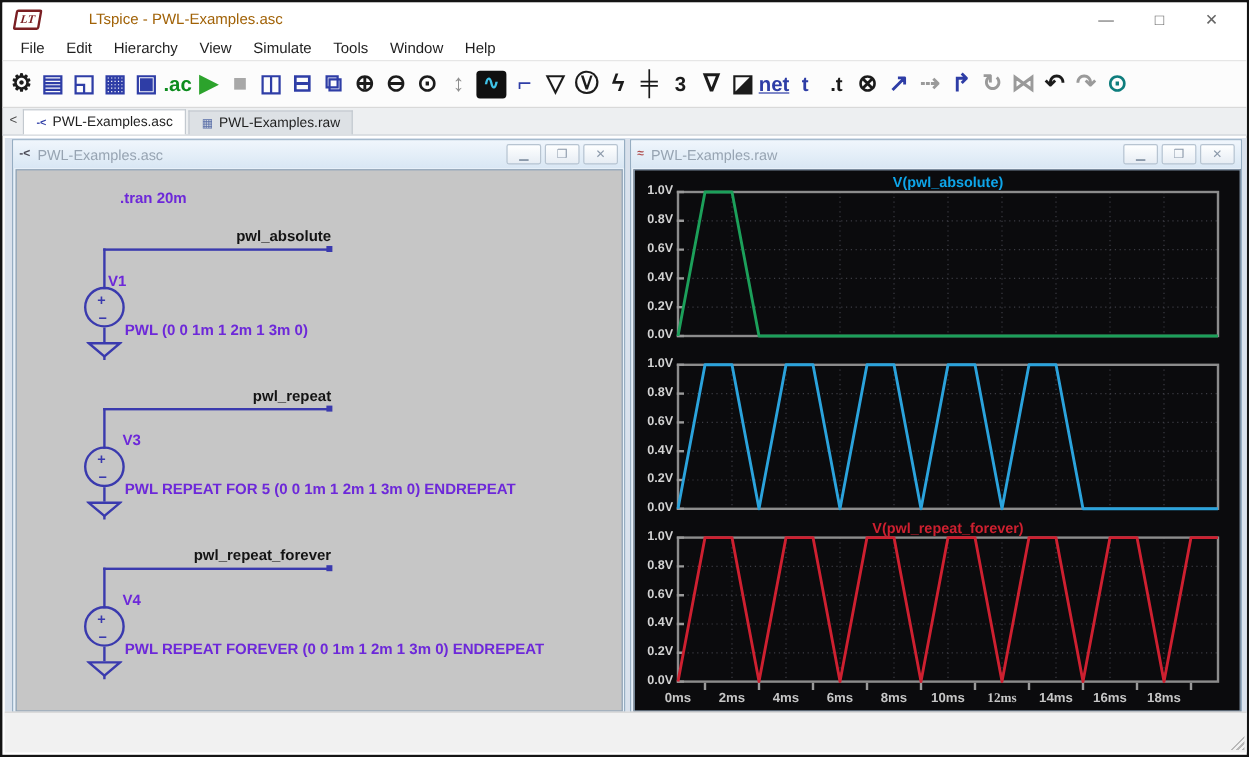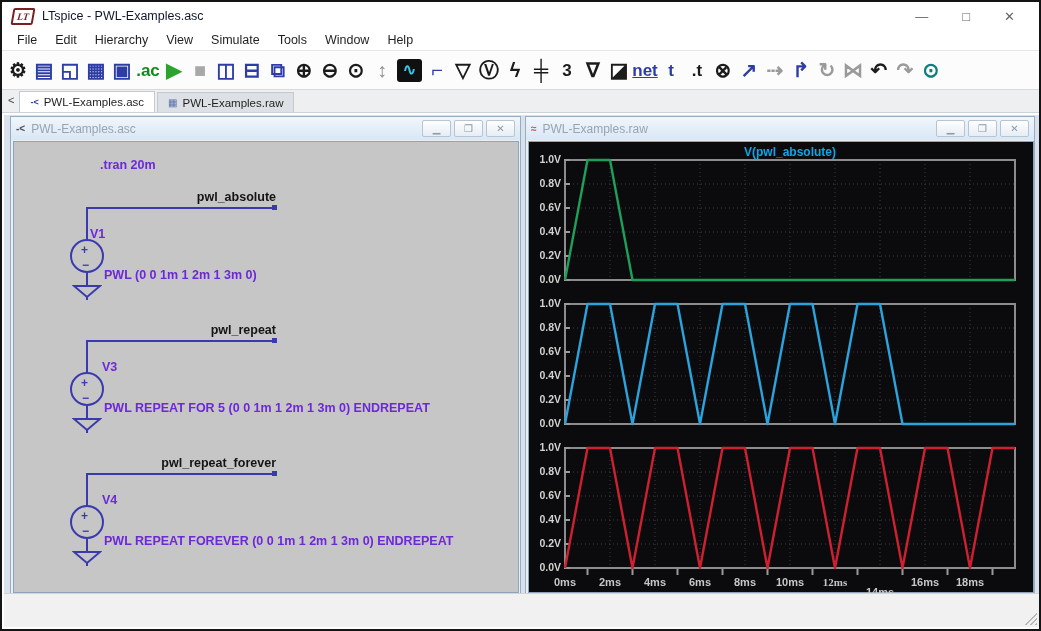--- a/index.html
+++ b/index.html
@@ -6,21 +6,21 @@
   *{box-sizing:border-box;}
   .screen{position:relative;width:1041px;height:631px;margin:0 auto;background:#ffffff;
     border:2px solid #141414;font-family:"Liberation Sans",sans-serif;overflow:hidden;}
 
   
   .titlebar{height:28px;display:flex;align-items:center;padding:0 10px;background:#fff;}
   .lt-logo{width:22px;height:17px;border:2px solid #7a1f23;border-radius:2px;transform:skewX(-10deg);
     display:flex;align-items:center;justify-content:center;margin-right:8px;background:#fff;}
   .lt-logo span{font-family:"Liberation Serif",serif;font-style:italic;font-weight:bold;
     font-size:10px;color:#7a1f23;transform:skewX(4deg);}
-  .title-text{font-size:12.5px;color:#0f172a;}
+  .title-text{font-size:12.5px;color:#a16207;margin-left:32px;}
   .win-controls{margin-left:auto;display:flex;align-items:center;gap:34px;padding-right:14px;
     color:#666;font-size:13px;}
   .win-controls span{cursor:default;}
 
   
   .menubar{height:20px;display:flex;align-items:center;padding:0 6px;background:#fff;}
   .menu-item{padding:1px 9px;font-size:12.5px;color:#1f1f1f;}
 
   
   .toolbar{height:40px;display:flex;align-items:center;padding:0 3px;background:#fcfcfc;
@@ -294,20 +294,21 @@
               <line x1="0" y1="2" x2="6" y2="2" stroke="#9a9a9a" stroke-width="2"></line>
               <line x1="0" y1="25.999999999999993" x2="6" y2="25.999999999999993" stroke="#9a9a9a" stroke-width="2"></line>
               <line x1="0" y1="50" x2="6" y2="50" stroke="#9a9a9a" stroke-width="2"></line>
               <line x1="0" y1="74" x2="6" y2="74" stroke="#9a9a9a" stroke-width="2"></line>
               <line x1="0" y1="98" x2="6" y2="98" stroke="#9a9a9a" stroke-width="2"></line>
               <line x1="0" y1="122" x2="6" y2="122" stroke="#9a9a9a" stroke-width="2"></line>
               <polyline points="1.0,122.0 23.5,2.0 46.0,2.0 68.5,122.0 91.0,2.0 113.5,2.0 136.0,122.0 158.5,2.0 181.0,2.0 203.5,122.0 226.0,2.0 248.5,2.0 271.0,122.0 293.5,2.0 316.0,2.0 338.5,122.0 451.0,122.0" fill="none" stroke="#2ba3dc" stroke-width="2.4" stroke-linejoin="round"></polyline>
             </svg>
           </div>
           <div class="pane" style="top: 291px;">
+            <div class="pane-title" style="color: rgb(206, 32, 48);">V(pwl_repeat_forever)</div>
             <span class="ylab" style="left: 0px; top: 8px;">1.0V</span>
             <span class="ylab" style="left: 0px; top: 32px;">0.8V</span>
             <span class="ylab" style="left: 0px; top: 56px;">0.6V</span>
             <span class="ylab" style="left: 0px; top: 80px;">0.4V</span>
             <span class="ylab" style="left: 0px; top: 104px;">0.2V</span>
             <span class="ylab" style="left: 0px; top: 128px;">0.0V</span>
             <svg class="gridsvg" width="452" height="134">
               <line x1="46" y1="2" x2="46" y2="122" stroke="#3c3c44" stroke-width="1" stroke-dasharray="1 3"></line>
               <line x1="91" y1="2" x2="91" y2="122" stroke="#3c3c44" stroke-width="1" stroke-dasharray="1 3"></line>
               <line x1="136" y1="2" x2="136" y2="122" stroke="#3c3c44" stroke-width="1" stroke-dasharray="1 3"></line>
@@ -341,21 +342,21 @@
               <polyline points="1.0,122.0 23.5,2.0 46.0,2.0 68.5,122.0 91.0,2.0 113.5,2.0 136.0,122.0 158.5,2.0 181.0,2.0 203.5,122.0 226.0,2.0 248.5,2.0 271.0,122.0 293.5,2.0 316.0,2.0 338.5,122.0 361.0,2.0 383.5,2.0 406.0,122.0 428.5,2.0 451.0,2.0" fill="none" stroke="#ce2030" stroke-width="2.4" stroke-linejoin="round"></polyline>
             </svg>
           </div>
           <span class="xlab" style="left: 36px; top: 434px;">0ms</span>
           <span class="xlab" style="left: 81px; top: 434px;">2ms</span>
           <span class="xlab" style="left: 126px; top: 434px;">4ms</span>
           <span class="xlab" style="left: 171px; top: 434px;">6ms</span>
           <span class="xlab" style="left: 216px; top: 434px;">8ms</span>
           <span class="xlab" style="left: 261px; top: 434px;">10ms</span>
           <span class="xlab" style="left: 306px; top: 434px; font-family: Liberation Serif, serif;">12ms</span>
-          <span class="xlab" style="left: 351px; top: 434px; margin-top: 10px;">14ms</span>
+          <span class="xlab" style="left: 351px; top: 434px;">14ms</span>
           <span class="xlab" style="left: 396px; top: 434px;">16ms</span>
           <span class="xlab" style="left: 441px; top: 434px;">18ms</span>
         </div>
     </div>
 
   </div>
 
   <div class="statusbar">
     <div class="grip"></div>
   </div>

